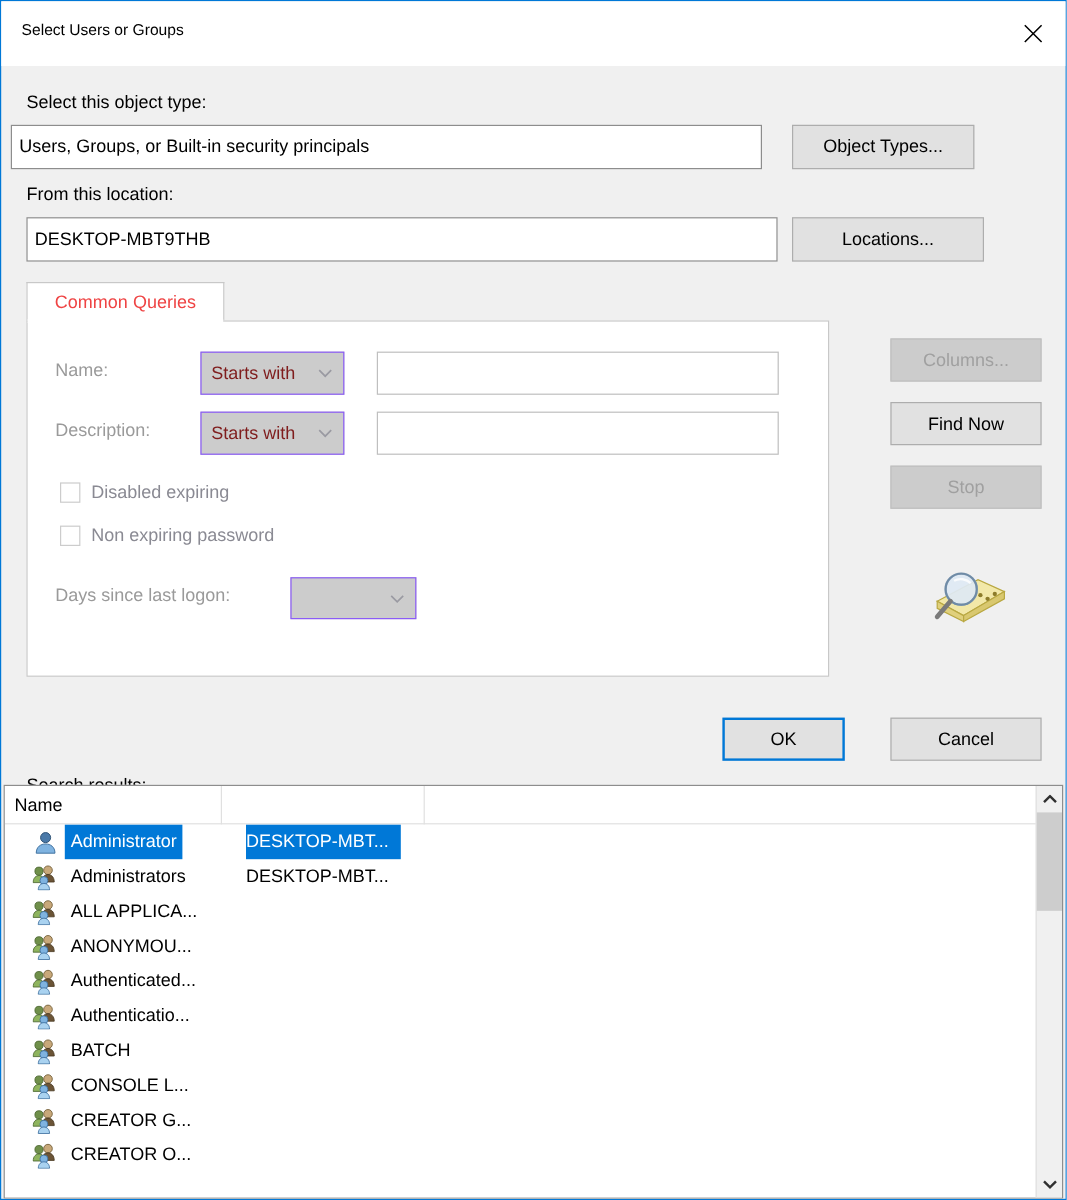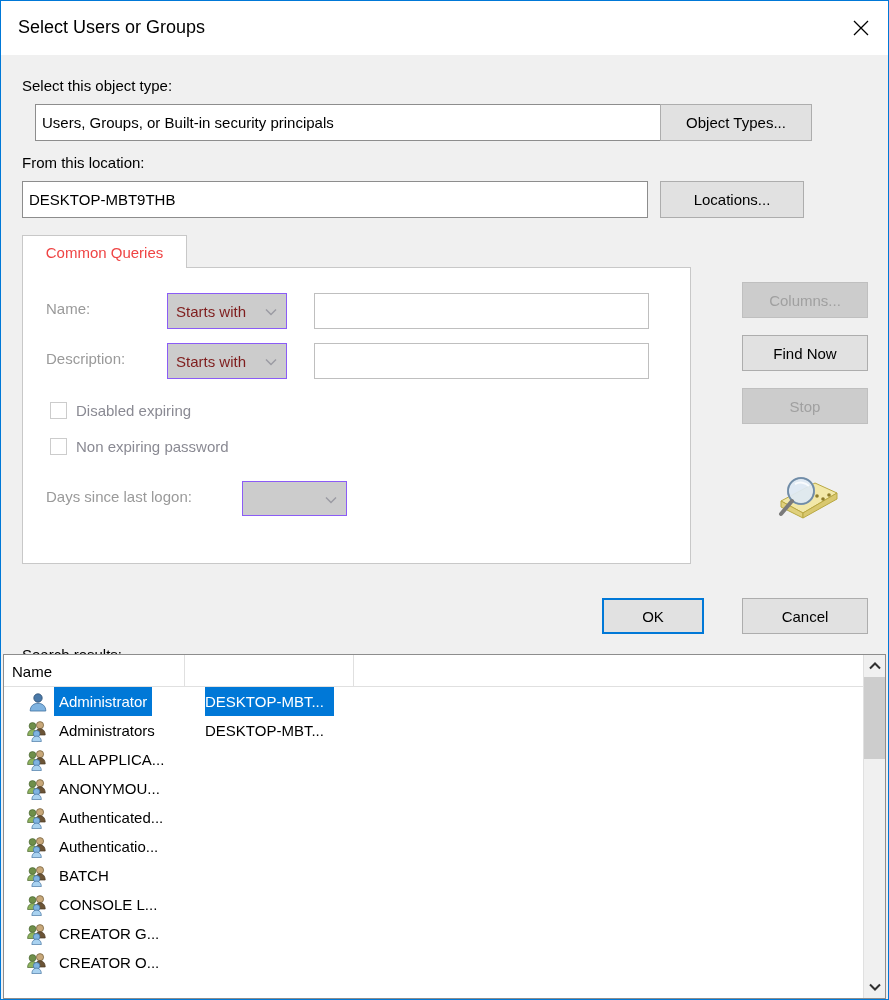--- a/index.html
+++ b/index.html
@@ -22,21 +22,21 @@
 
   
   .titlebar {
     position: absolute; left: 0; top: 0;
     width: 887px; height: 54px;
     background: #ffffff;
     display: flex; align-items: center;
   }
   .title-text {
     position: absolute; left: 17px; top: 16px;
-    font-size: 18px; color: #000000;
+    font-size: 13px; color: #000000;
     white-space: nowrap;
   }
   .close-btn {
     position: absolute; right: 0; top: 0;
     width: 54px; height: 54px;
     display: flex; align-items: center; justify-content: center;
     cursor: default;
   }
   .close-btn svg { display: block; }
 
@@ -209,29 +209,29 @@
     <div class="title-text">Select Users or Groups</div>
     <div class="close-btn">
       <svg width="18" height="18" viewBox="0 0 18 18" aria-hidden="true">
         <path d="M2 2 L16 16 M16 2 L2 16" stroke="#000" stroke-width="1.3" fill="none"></path>
       </svg>
     </div>
   </div>
 
   <div class="lbl" style="left:21px; top:76px;">Select this object type:</div>
 
-  <div class="tbox" style="left:34px; top:103px; width:626px; height:37px;">Users, Groups, or Built-in security principals</div>
+  <div class="tbox" style="left:8px; top:103px; width:626px; height:37px;">Users, Groups, or Built-in security principals</div>
 
   <div class="btn" style="left:659px; top:103px; width:152px; height:37px;">Object Types...</div>
 
   <div class="lbl" style="left:21px; top:153px;">From this location:</div>
 
   <div class="tbox" style="left:21px; top:180px; width:626px; height:37px;">DESKTOP-MBT9THB</div>
 
-  <div class="btn" style="left:659px; top:180px; width:144px; height:37px;">Locations...</div>
+  <div class="btn" style="left:659px; top:180px; width:160px; height:37px;">Locations...</div>
 
   <div class="tab" style="left:21px; top:234px; width:165px; height:33px;">Common Queries</div>
 
   <div class="tabpanel" style="left:21px; top:266px; width:669px; height:297px;"></div>
   <div class="tabpanel-mask" style="left:22px; top:265px; width:163px; height:3px;"></div>
 
   <div class="lbl dim" style="left:45px; top:299px;">Name:</div>
 
   <div class="combo" style="left:166px; top:292px; width:120px; height:36px;">
     <span>Starts with</span>

